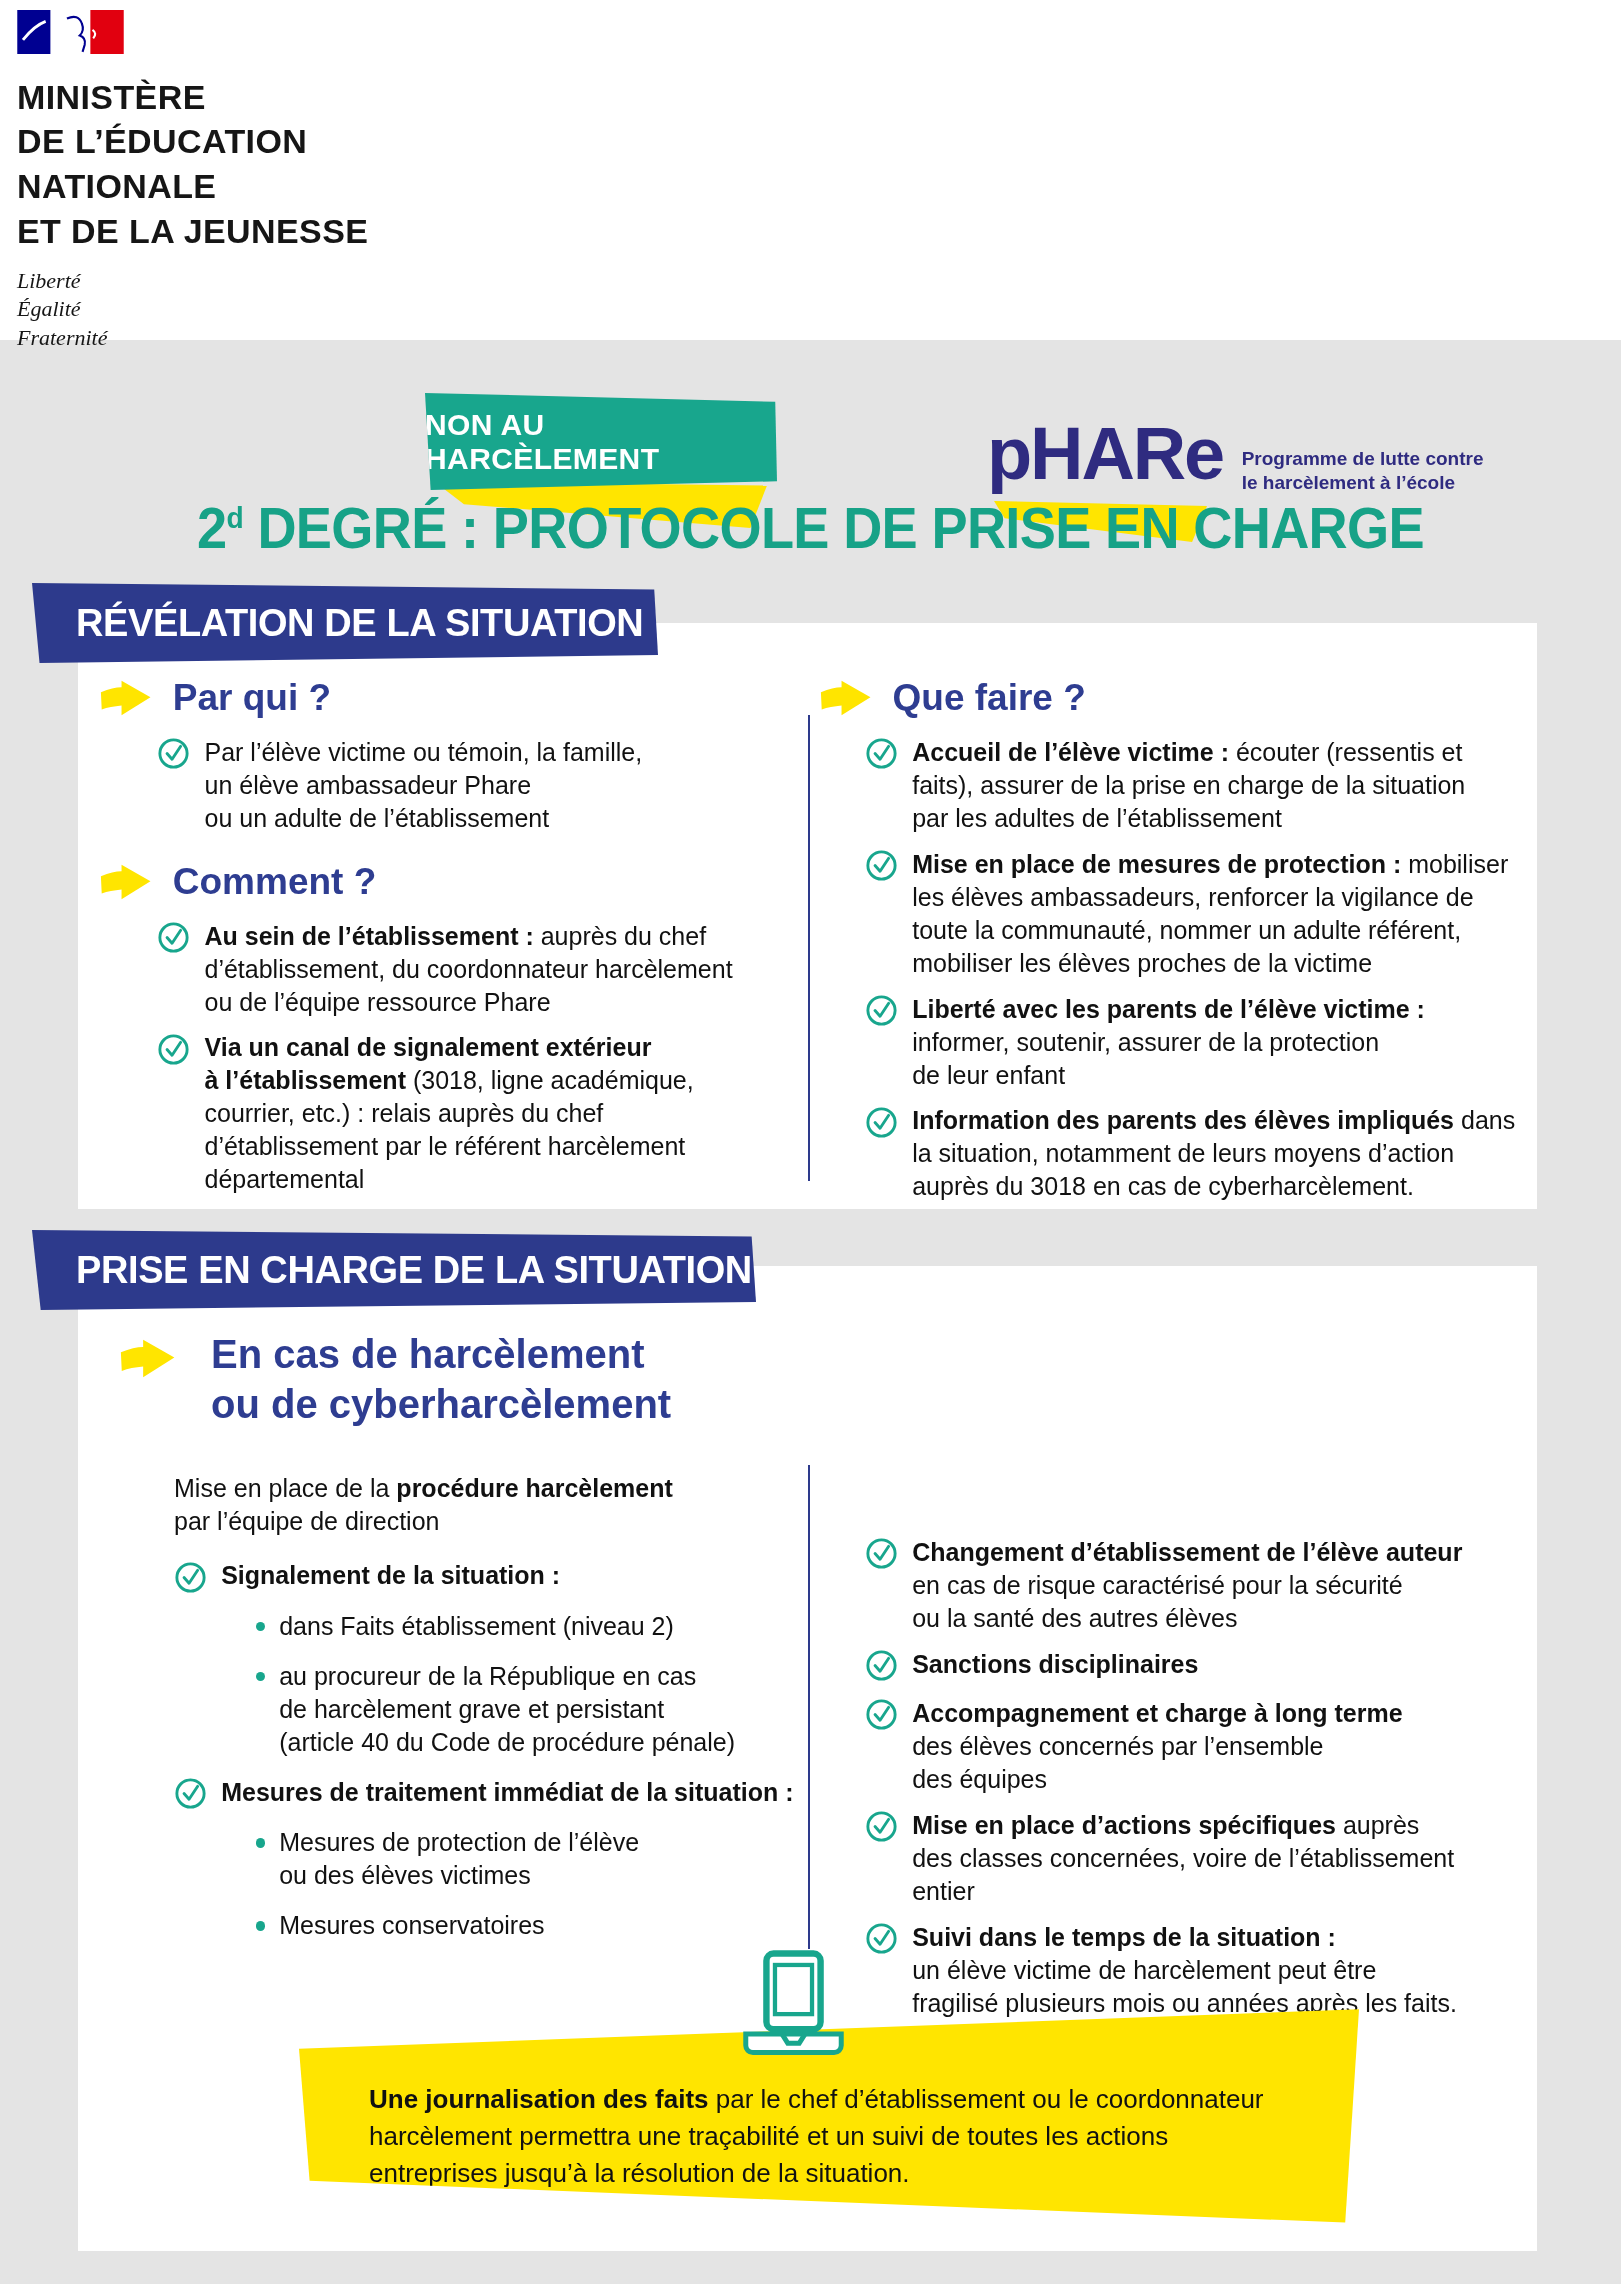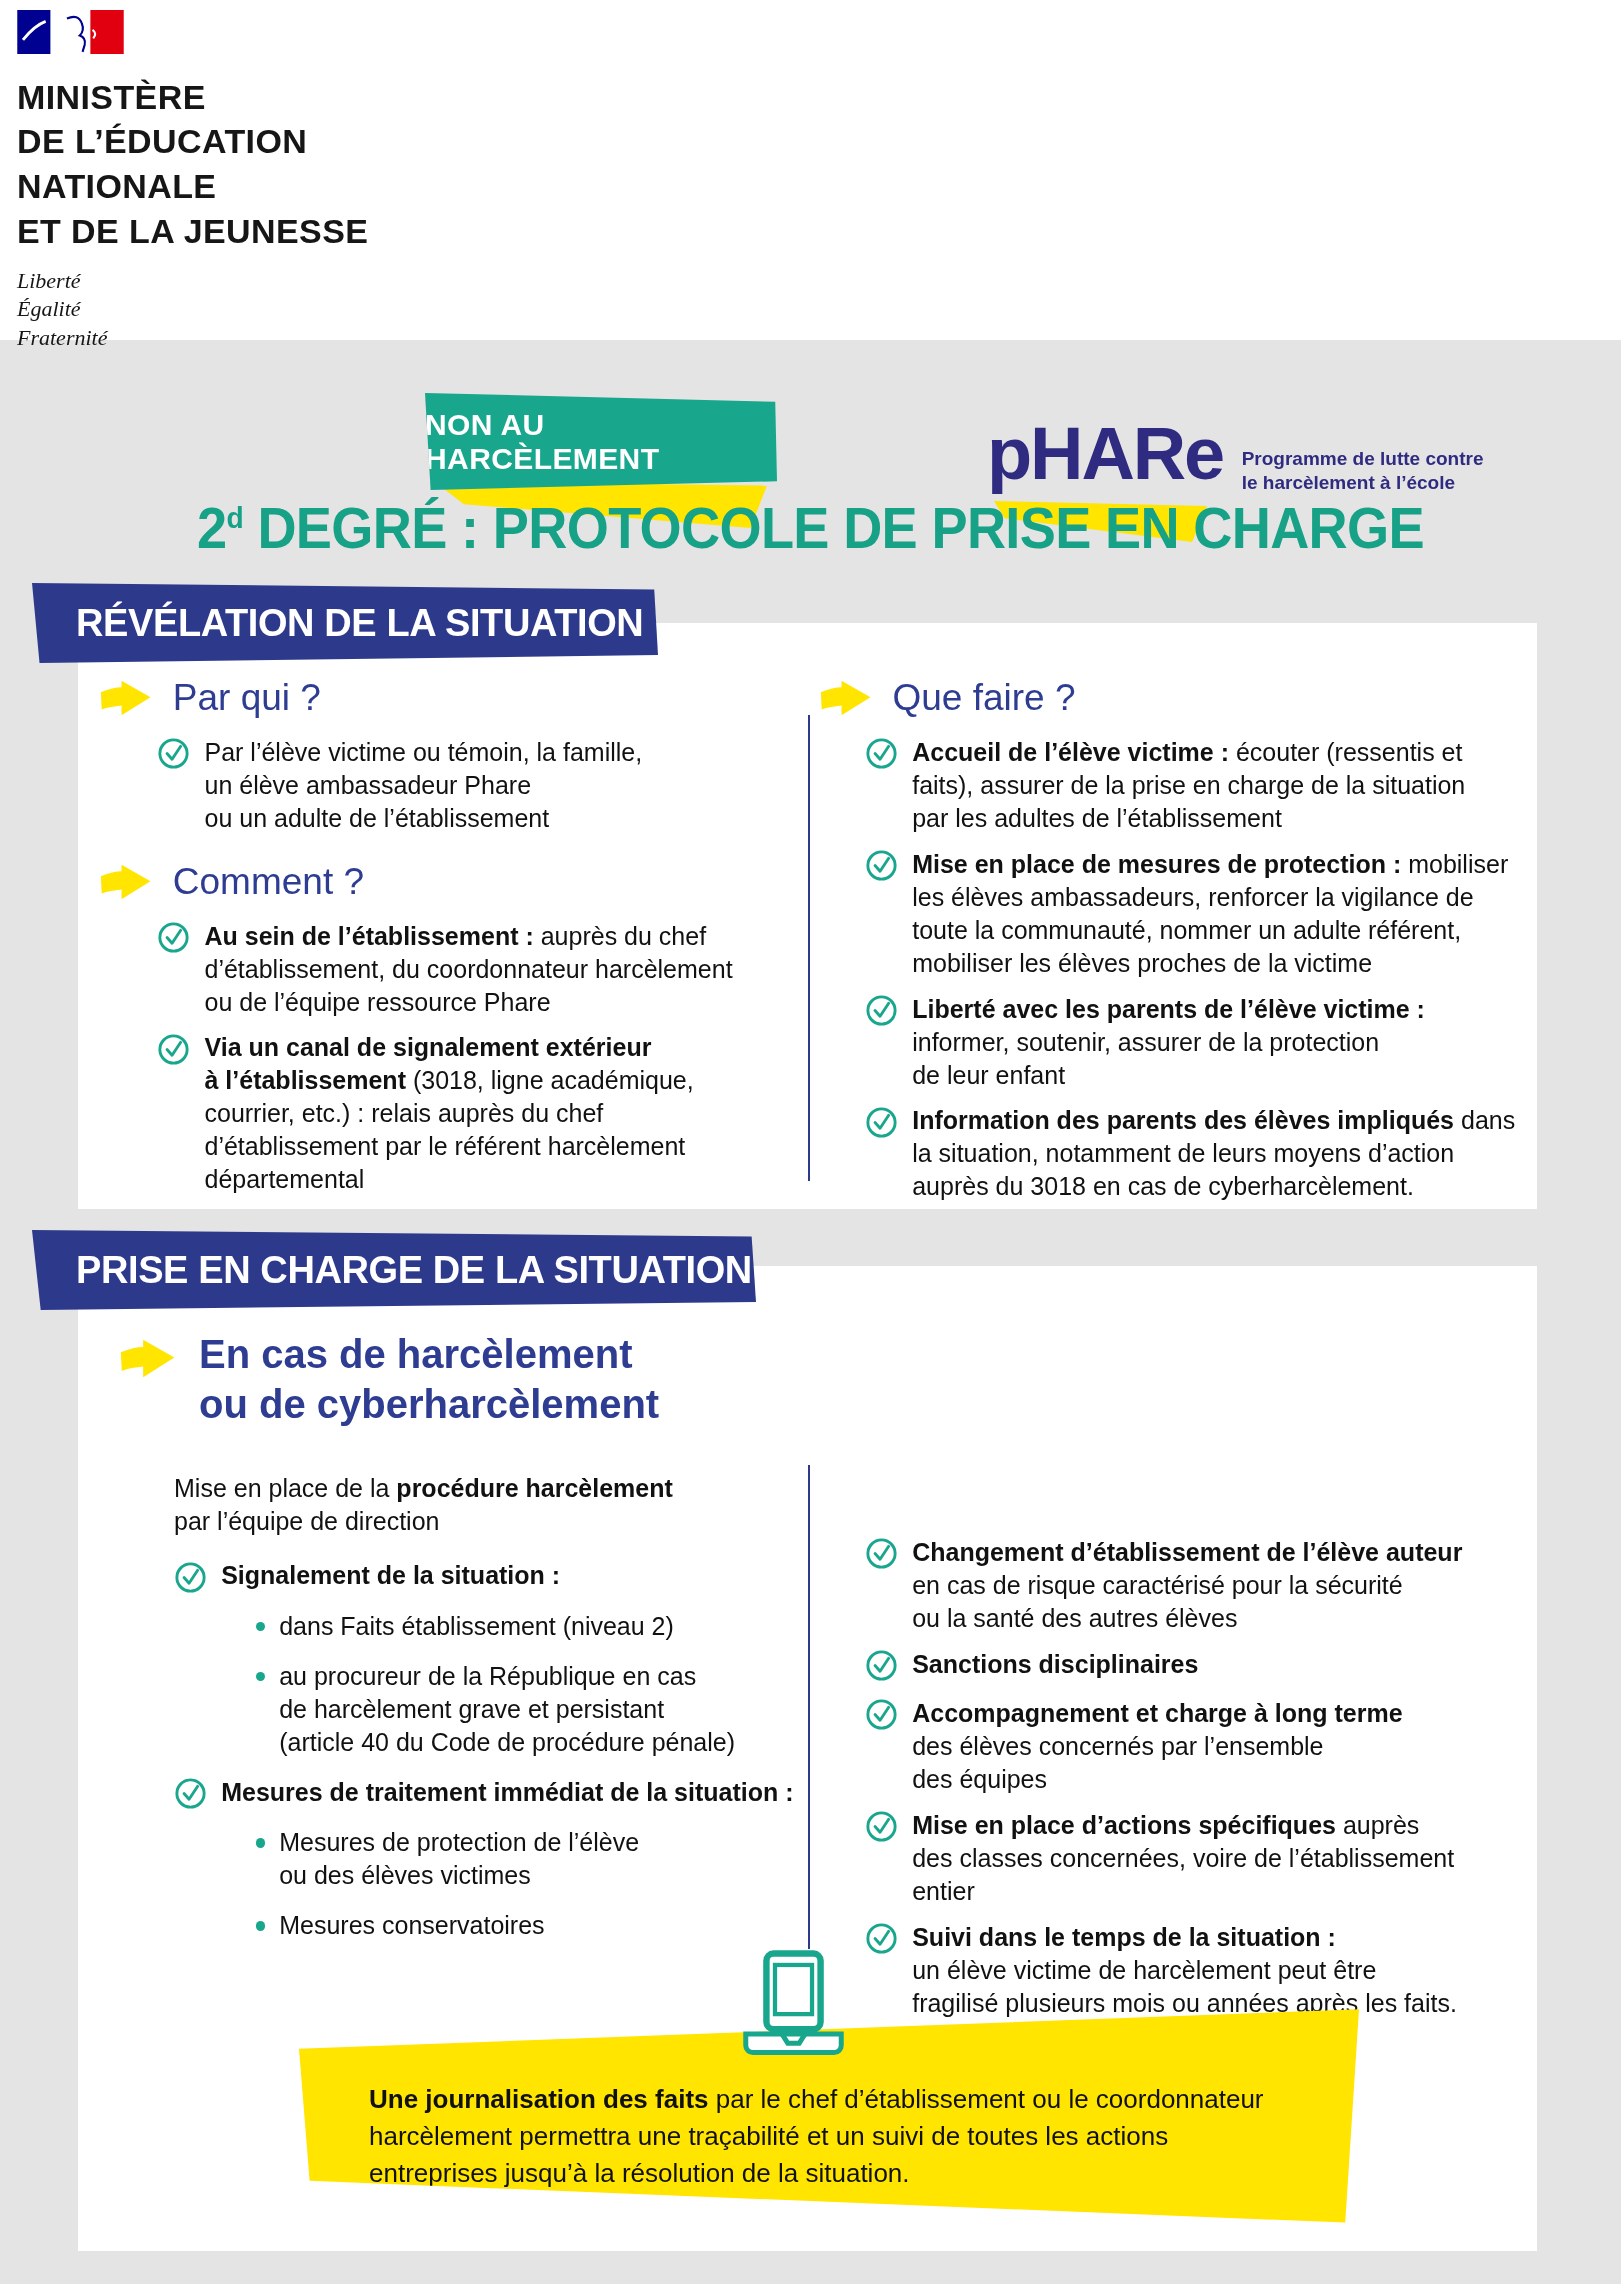--- a/index.html
+++ b/index.html
@@ -47,23 +47,23 @@
   .divider-2 { left:730px; top:199px; height:484px; }
 
   .col { position:absolute; }
   .col-1-left  { left:21.3px;  top:54px;  width:700px; }
   .col-1-right { left:741px; top:54px; width:718px; }
   .col-2-left  { left:96px; top:206px; width:629px; }
   .col-2-right { left:741px; top:270px; width:718px; }
 
   .qhead { display:flex; align-items:center; gap:18.5px; margin-bottom:17px; }
   .qhead .arrow { width:55px; height:38px; flex:0 0 55px; }
-  .qtitle { font-size:37px; font-weight:normal; color:#2e3d91; }
-
-  .s2-head { position:absolute; left:40px; top:63px; display:flex; align-items:flex-start; gap:20px; }
+  .qtitle { font-size:37px; font-weight:bold; color:#2e3d91; }
+
+  .s2-head { position:absolute; left:40px; top:63px; display:flex; align-items:flex-start; gap:32px; }
   .s2-head .arrow { width:61px; height:41px; flex:0 0 61px; margin-top:8.5px; }
   .s2-title { font-size:40px; font-weight:bold; color:#2e3d91; line-height:1.25; white-space:pre-line; }
 
   .chk { display:flex; gap:14.2px; margin-bottom:12.8px; }
   .chk.ind-l { margin-left:58px; }
   .chk.ind-r { margin-left:46px; }
   .chk-icon { flex:0 0 33px; margin-top:1.4px; }
   .chk-text { font-size:25px; line-height:1.32; color:#111; white-space:pre-line; }
   .chk-text b, .intro b, .note-text b { font-weight:bold; }
   .mb-lg { margin-bottom:25.6px; }

